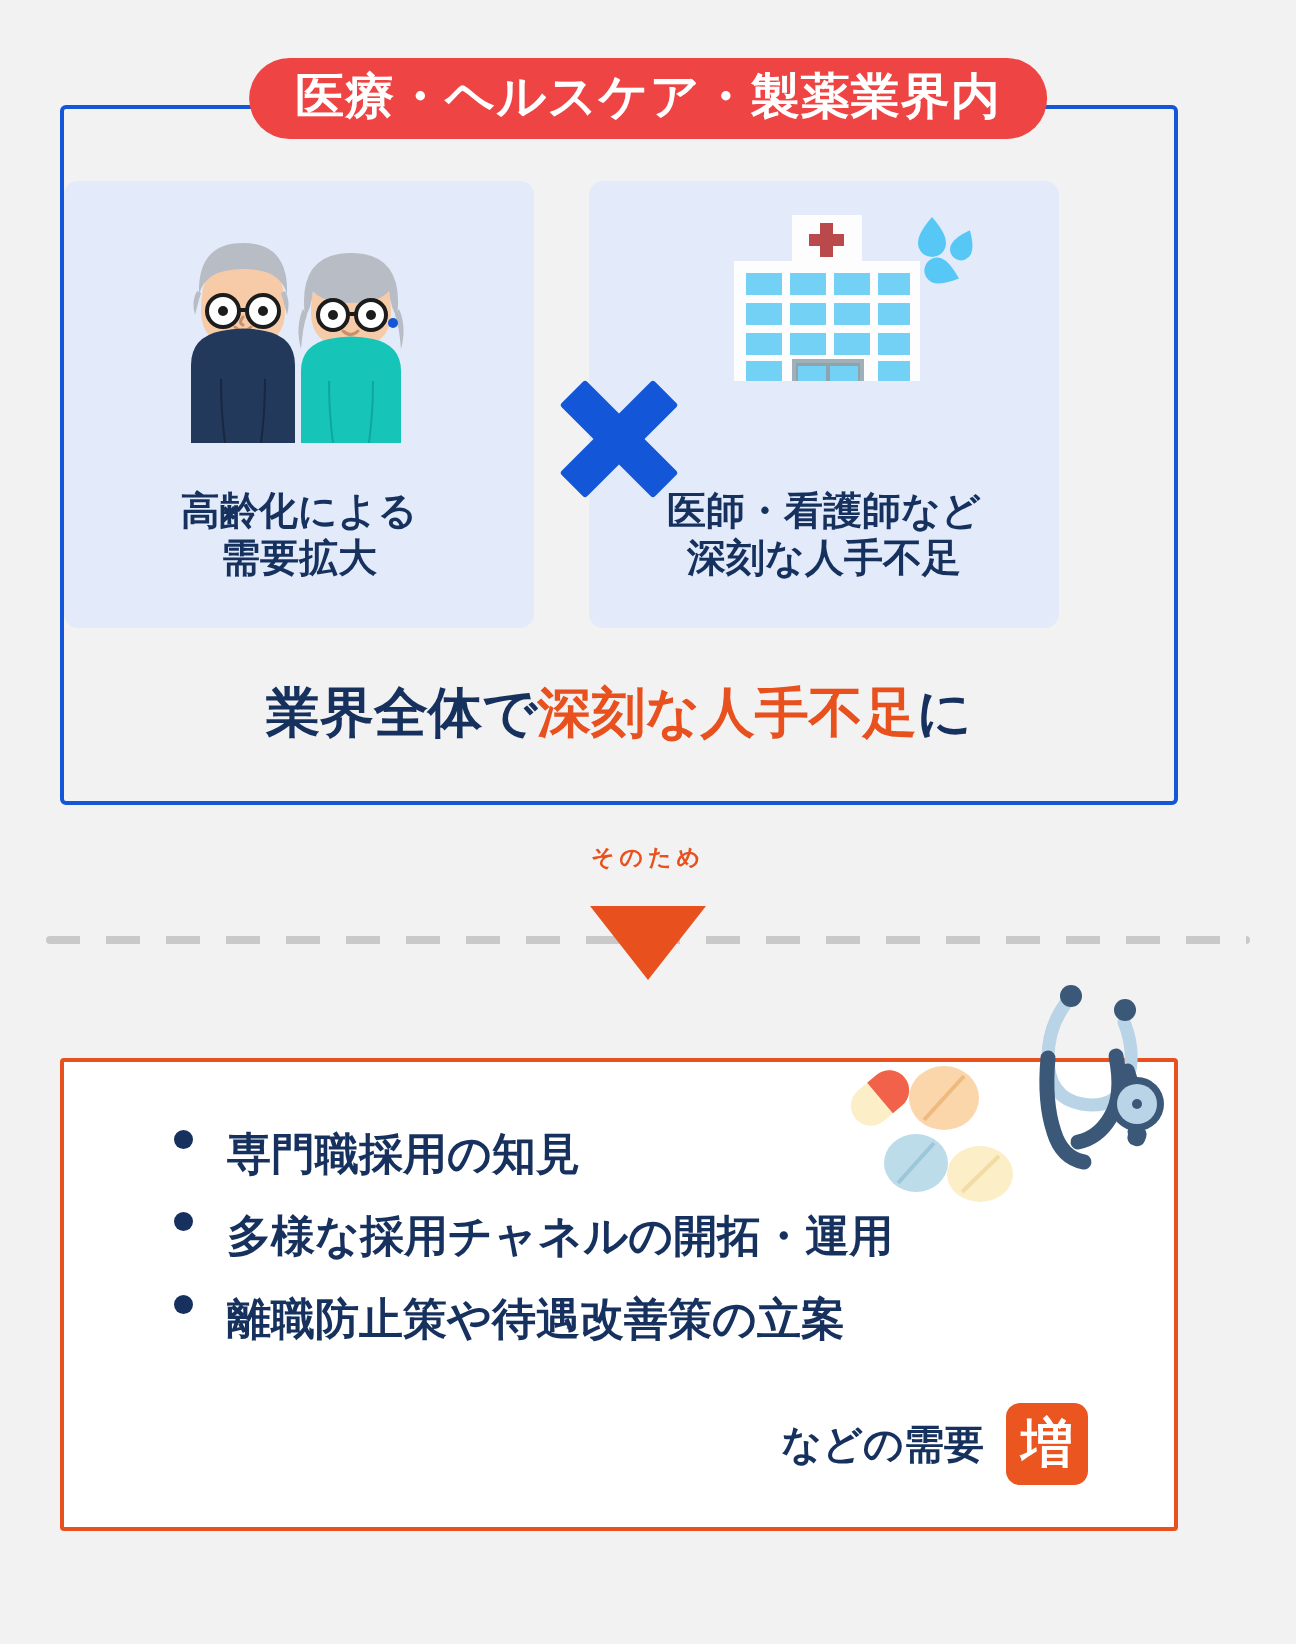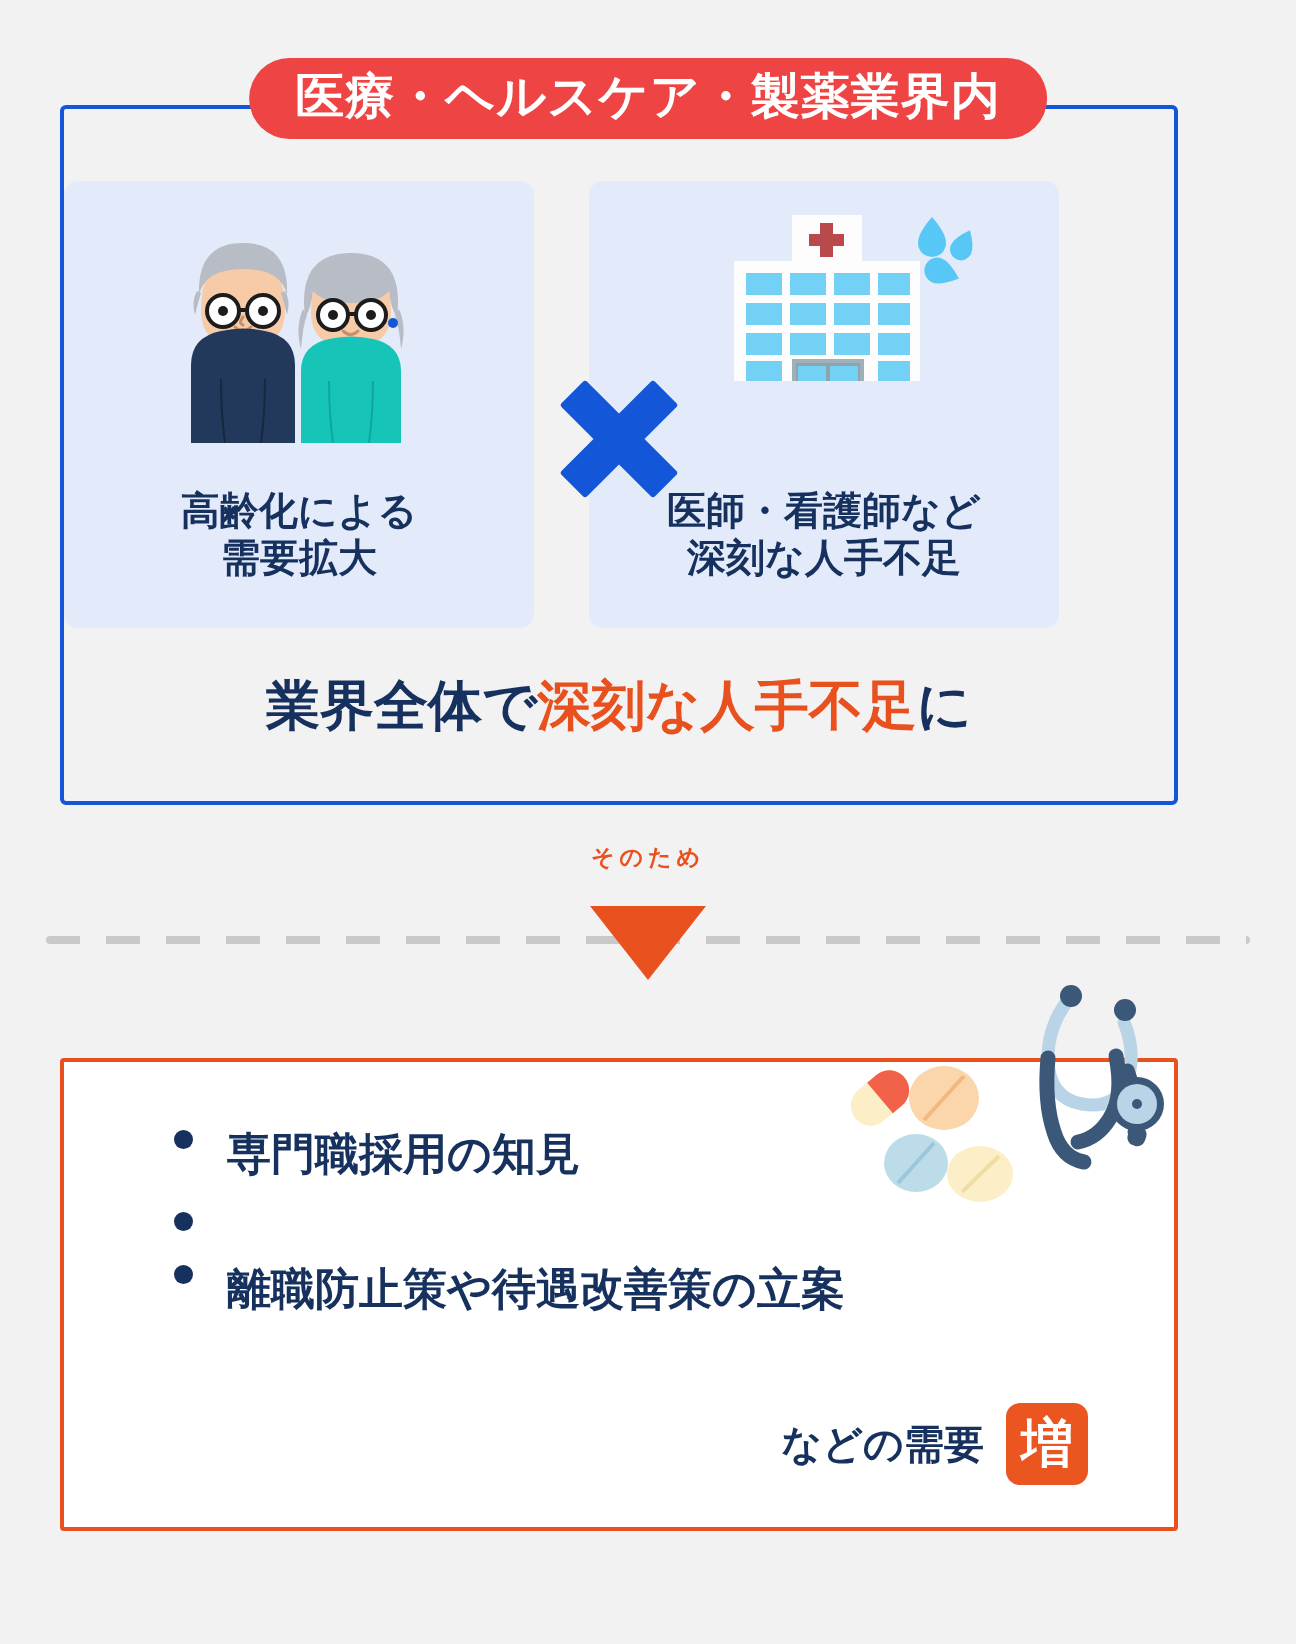--- a/index.html
+++ b/index.html
@@ -51,21 +51,21 @@
     width:140px;height:140px;z-index:5;
   }
   .xmark i{
     position:absolute;left:50%;top:50%;width:132px;height:36px;
     background:#1357d8;border-radius:3px;
   }
   .xmark i.a{transform:translate(-50%,-50%) rotate(45deg);}
   .xmark i.b{transform:translate(-50%,-50%) rotate(-45deg);}
 
   .summary{
-    position:absolute;left:0;right:0;bottom:64px;text-align:center;
+    position:absolute;left:0;right:0;bottom:57px;text-align:center;
     font-size:54px;font-weight:700;line-height:1.15;white-space:nowrap;
   }
   .summary .navy{color:#16315e;}
   .summary .orange{color:#e8501e;}
 
   
   .mid-label{
     position:absolute;left:0;right:0;top:842px;text-align:center;
     color:#e8501e;font-size:23px;font-weight:700;letter-spacing:5px;
   }
@@ -239,20 +239,21 @@
   <div class="arrow-down"></div>
 
   <div class="bottom-box">
     <div class="bullets">
       <div class="bullet">
         <span class="dot"></span>
         <span class="bullet-text">専門職採用の知見</span>
       </div>
       <div class="bullet">
         <span class="dot"></span>
+        <span class="bullet-text">多様な採用チャネルの開拓・運用</span>
       </div>
       <div class="bullet">
         <span class="dot"></span>
         <span class="bullet-text">離職防止策や待遇改善策の立案</span>
       </div>
     </div>
 
     <div class="need-row">
       <span class="need-text">などの需要</span>
       <span class="need-badge">増</span>

